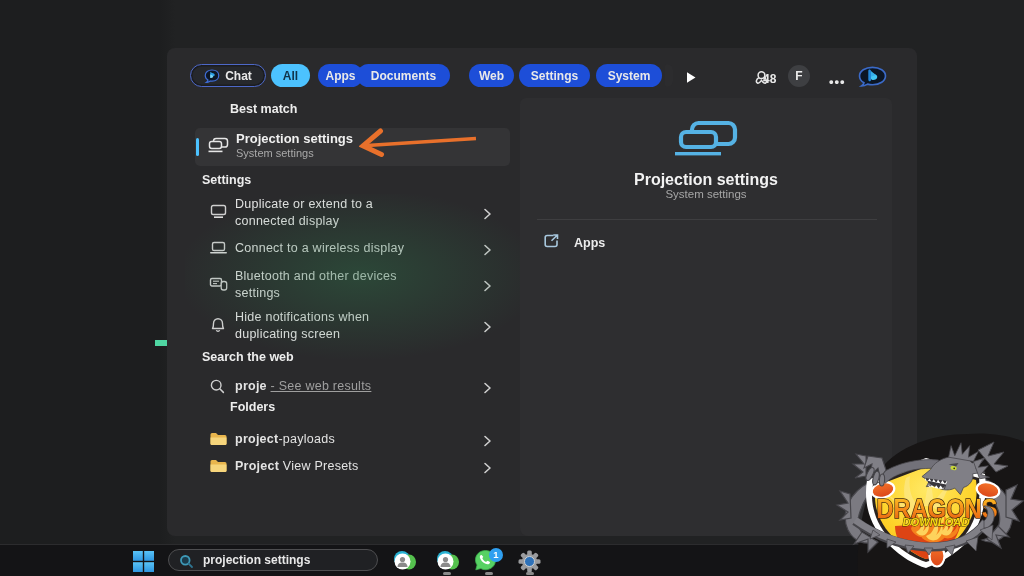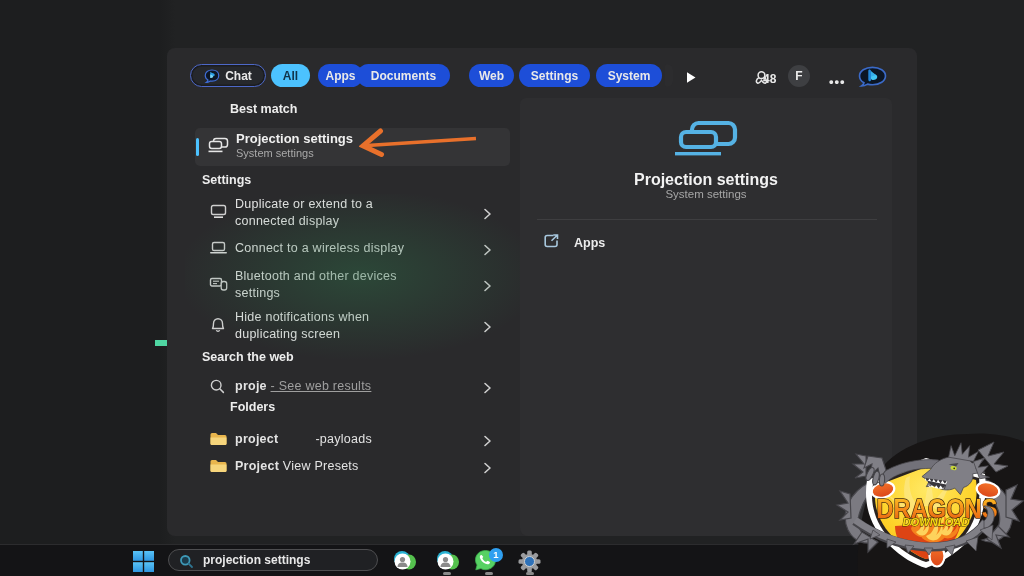--- a/index.html
+++ b/index.html
@@ -164,21 +164,21 @@
 
     <div class="hdr" style="top:352px;padding-left:28px;">Folders</div>
 
     <div class="srow" style="top:383px;">
       <div class="ricon" style="top:0px;">
         <svg width="19" height="16" viewBox="0 0 19 16">
           <path d="M1.5 3.5 Q1.5 2 3 2 L7 2 L9 4 L16 4 Q17.5 4 17.5 5.5 L17.5 12.5 Q17.5 14 16 14 L3 14 Q1.5 14 1.5 12.5 Z" fill="#e8b54d"></path>
           <path d="M1.5 6.5 L17.5 6.5 L17.5 12.5 Q17.5 14 16 14 L3 14 Q1.5 14 1.5 12.5 Z" fill="#f6d57c"></path>
         </svg>
       </div>
-      <div class="rowtxt" style="font-weight:bold;">project<span style="font-weight:normal;margin-left:37px;">-payloads</span></div>
+      <div class="rowtxt" style="font-weight:bold;">project<span style="font-weight:normal;">-payloads</span></div>
       <div class="chev"><svg width="9" height="12" viewBox="0 0 9 12">
             <path d="M2 1.5 L7 6 L2 10.5" fill="none" stroke="#cfcfcf" stroke-width="1.6" stroke-linecap="round" stroke-linejoin="round"></path>
           </svg></div>
     </div>
 
     <div class="srow" style="top:410px;">
       <div class="ricon" style="top:0px;">
         <svg width="19" height="16" viewBox="0 0 19 16">
           <path d="M1.5 3.5 Q1.5 2 3 2 L7 2 L9 4 L16 4 Q17.5 4 17.5 5.5 L17.5 12.5 Q17.5 14 16 14 L3 14 Q1.5 14 1.5 12.5 Z" fill="#e8b54d"></path>
           <path d="M1.5 6.5 L17.5 6.5 L17.5 12.5 Q17.5 14 16 14 L3 14 Q1.5 14 1.5 12.5 Z" fill="#f6d57c"></path>

